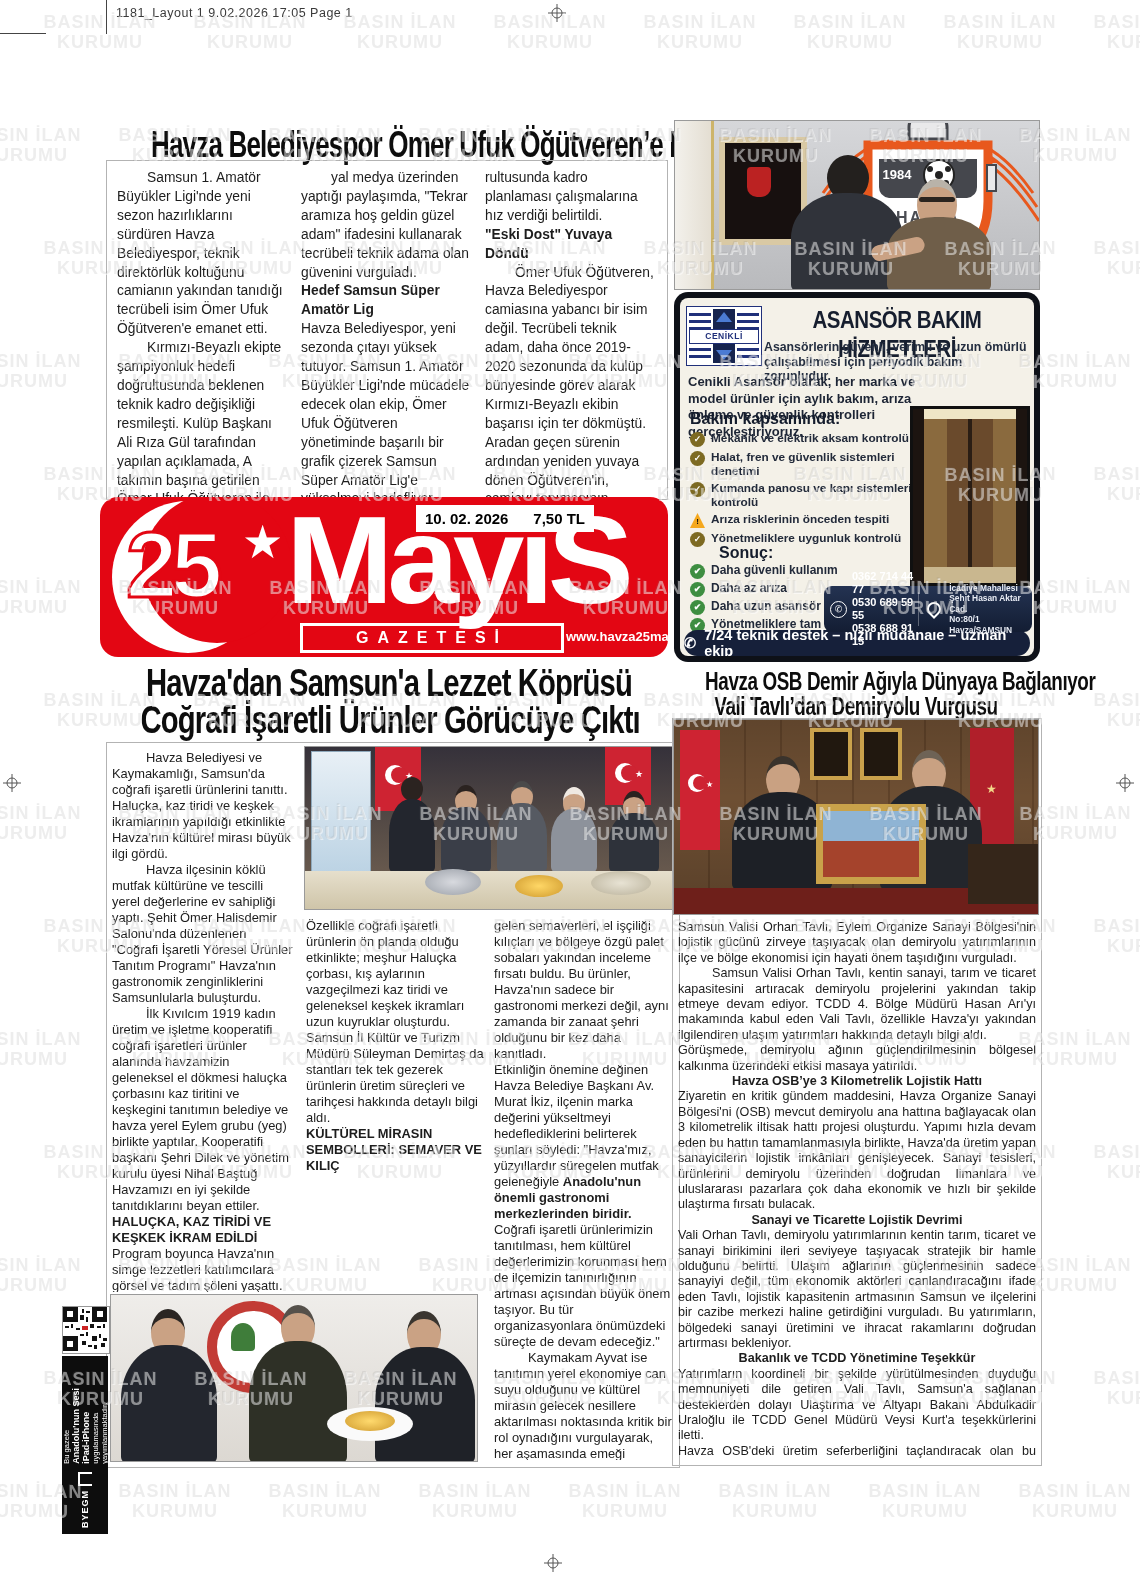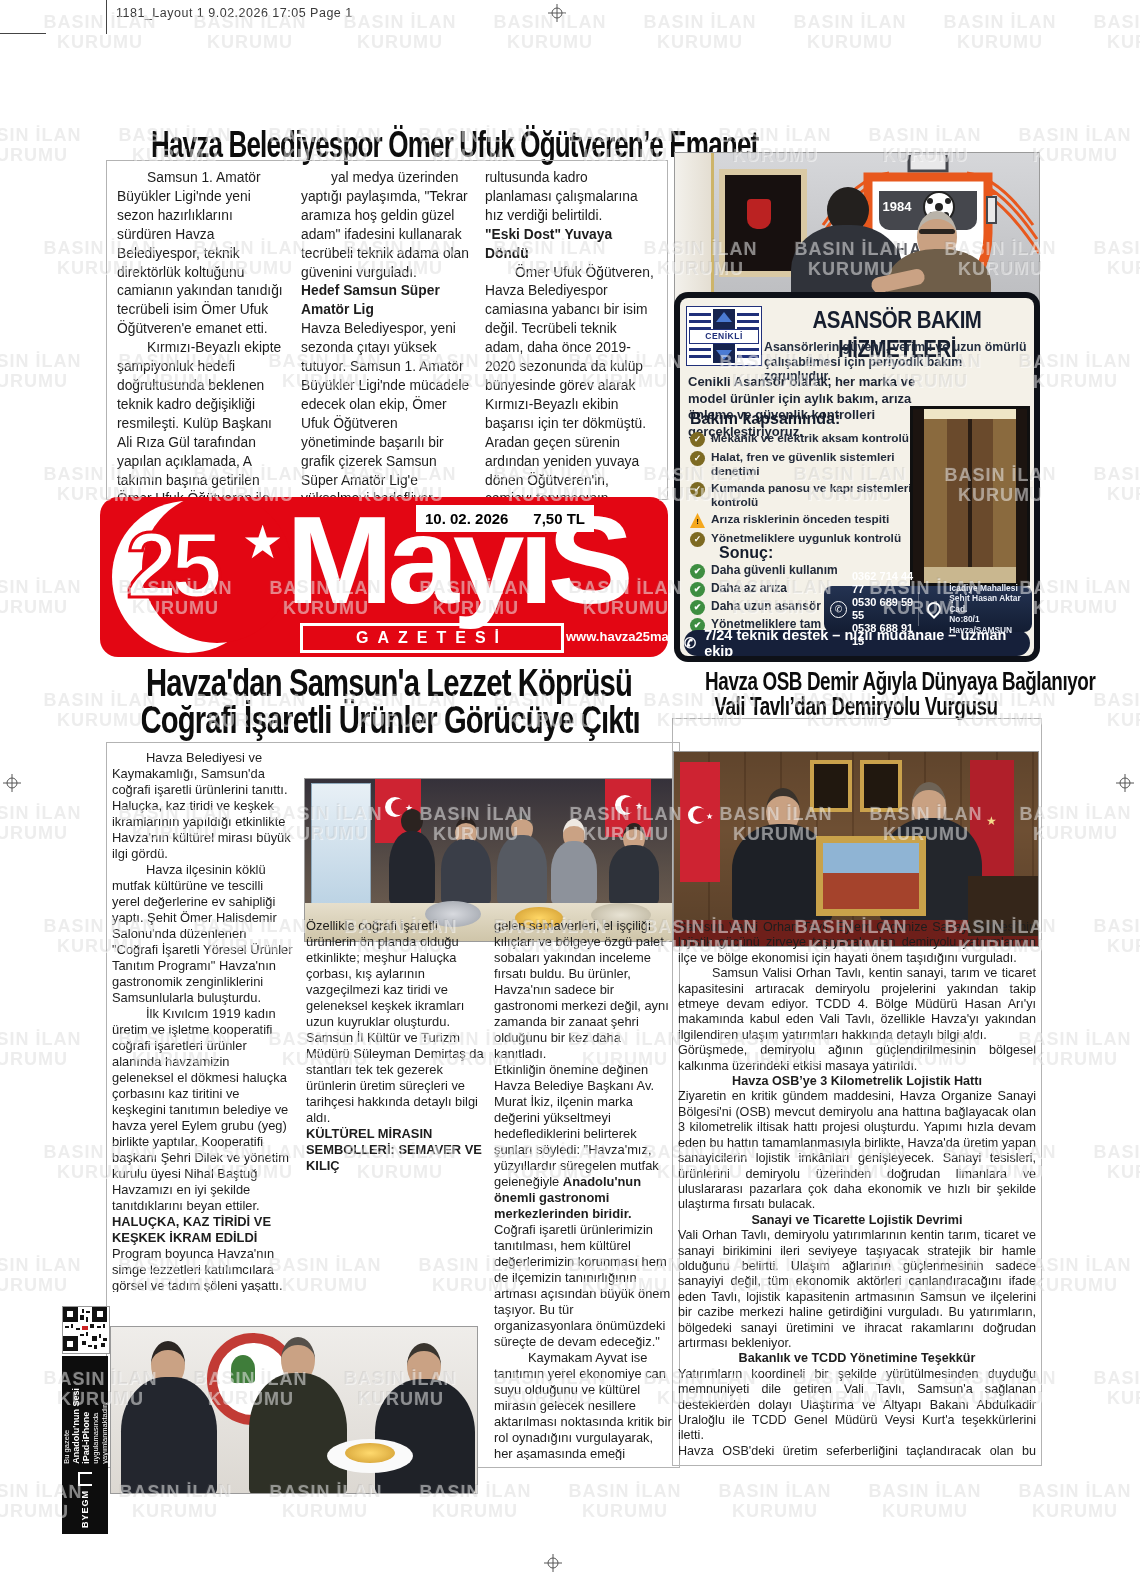--- a/index.html
+++ b/index.html
@@ -60,21 +60,21 @@
   .mh-title{position:absolute;left:186px;top:-8px;width:380px;font-size:124px;font-weight:900;color:#fff;
             letter-spacing:-6px;z-index:2;transform:scaleX(1.04);transform-origin:left;}
   .mh-date{position:absolute;left:316px;top:8px;width:178px;height:27px;background:#fff;z-index:3;
            display:flex;justify-content:space-between;align-items:center;padding:0 9px;box-sizing:border-box;
            font-size:15px;font-weight:800;color:#000;}
   .mh-gaz{position:absolute;left:200px;top:126px;width:258px;height:24px;border:3px solid #fff;color:#fff;
           font-weight:800;font-size:16px;letter-spacing:9px;text-align:center;line-height:24px;z-index:3;}
   .mh-web{position:absolute;left:466px;top:132px;font-size:13px;font-weight:800;color:#fff;z-index:3;}
 
   
-  .ph{position:absolute;overflow:hidden;border:1px solid #9a9a9a;box-sizing:border-box;margin-top:32px;}
+  .ph{position:absolute;overflow:hidden;border:1px solid #9a9a9a;box-sizing:border-box;}
   .head{position:absolute;border-radius:50%;}
   .torso{position:absolute;border-radius:46% 46% 6px 6px;}
 
   
   .pA{left:674px;top:120px;width:366px;height:170px;background:linear-gradient(#d6d7da,#b9babd);}
   .pA-flag{position:absolute;left:0;top:0;width:36px;height:170px;background:linear-gradient(90deg,#f3f1ec,#e4ded2);border-right:3px solid #cdb46a;}
   .pA-frame{position:absolute;left:44px;top:16px;width:76px;height:96px;background:#17100f;border:6px solid #d9c9a4;}
   .pA-frame-crest{position:absolute;left:22px;top:24px;width:24px;height:30px;background:#b22;border-radius:4px 4px 10px 10px;}
 
   

